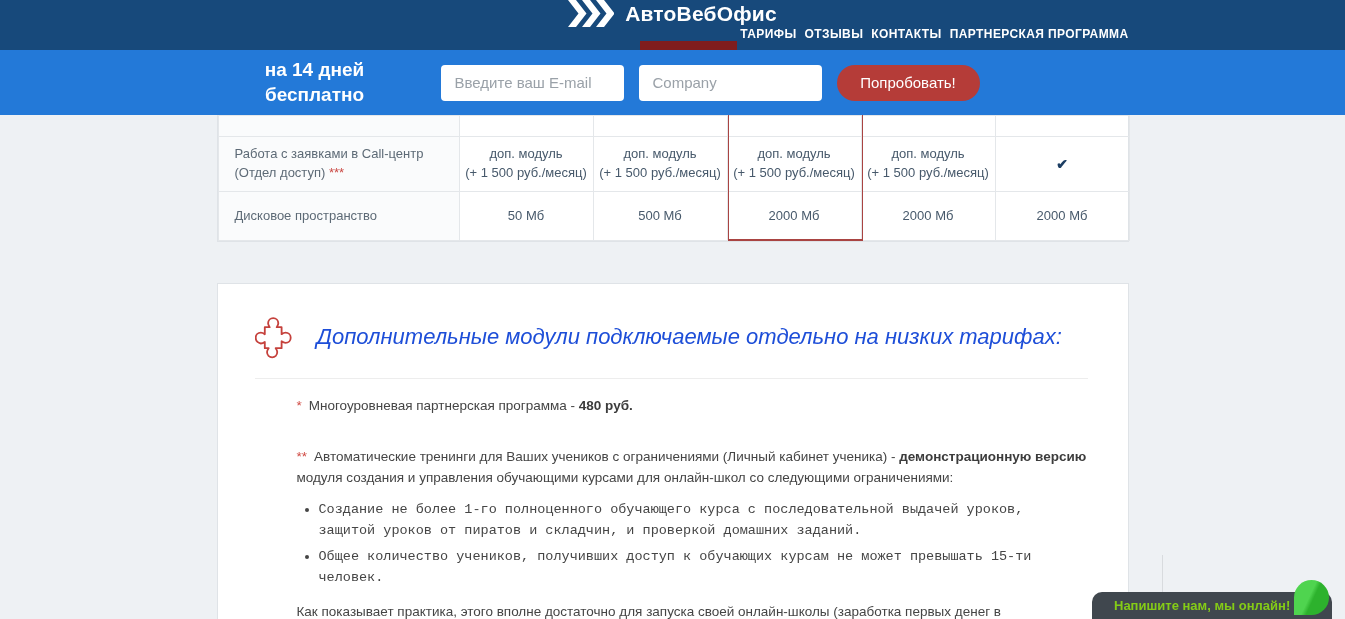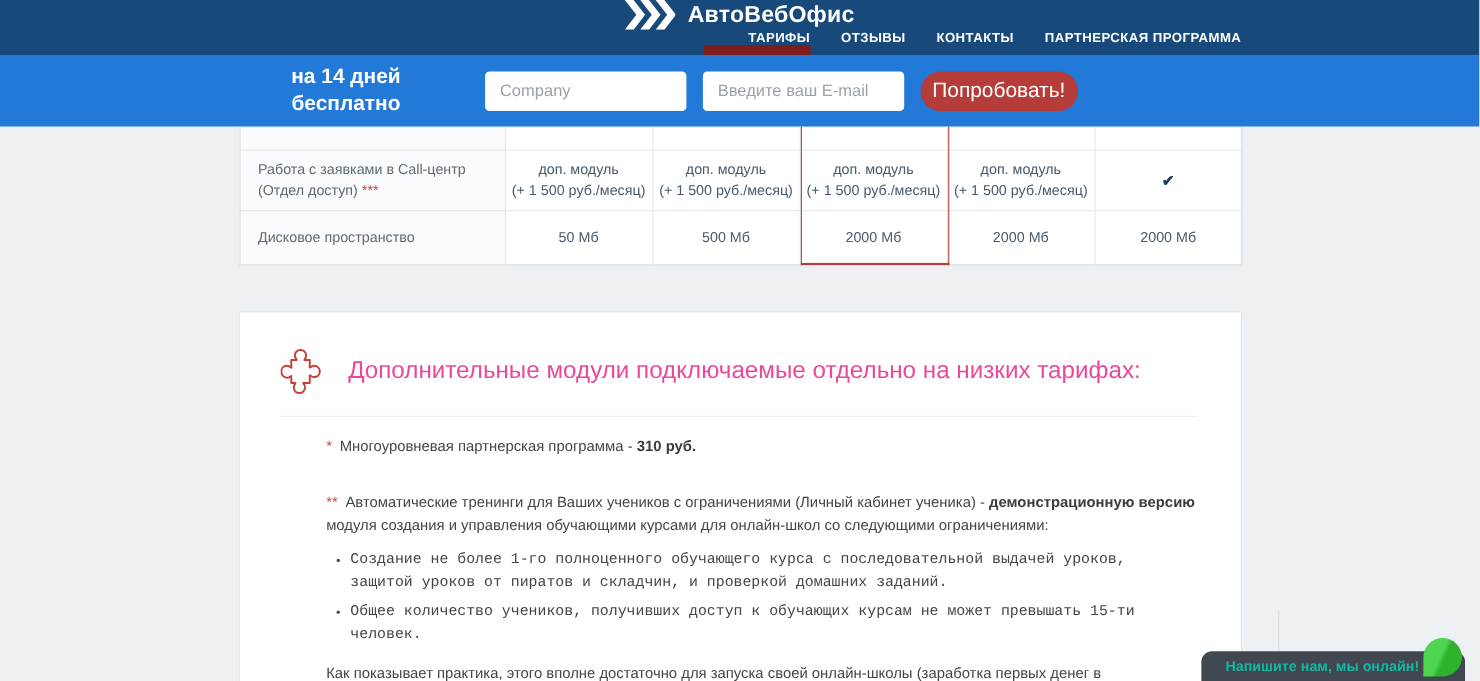--- a/index.html
+++ b/index.html
@@ -7,69 +7,69 @@
   body {
     width:1345px; height:619px; overflow:hidden;
     background:#eef1f4;
     font-family:"Liberation Sans", sans-serif;
   }
   
   .header { height:50px; background:#17497b; }
   .header-inner { width:912px; margin:0 auto; height:100%; display:flex; align-items:center;flex-direction:column; }
   .logo { display:flex; align-items:center; gap:11px; cursor:pointer; }
   .logo-text { color:#ffffff; font-size:21px; font-weight:bold; letter-spacing:.2px; }
-  .nav { display:flex; gap:28px; margin-left:auto; align-items:flex-start; }
+  .nav { display:flex; gap:8px; margin-left:auto; align-items:flex-start; }
   .nav-link { color:#ffffff; font-size:12px; font-weight:bold; letter-spacing:.4px; text-decoration:none; cursor:pointer; white-space:nowrap; }
   .auth { display:flex; gap:10px; margin-left:32px; }
   .auth-btn { background:#7f1d1d; color:#ffffff; font-size:12px; font-weight:bold; letter-spacing:.4px;
     height:36px; display:flex; align-items:center; gap:9px; padding:0 19px; border:none; cursor:pointer; }
   .auth-btn svg { flex:0 0 auto; }
   
   .banner { height:65px; background:#2379d8; position:relative; z-index:3; }
   .banner-inner { width:912px; margin:0 auto; height:100%; display:flex; align-items:center; }
   .promo { width:196px; margin-right:28px; text-align:center; color:#fff; font-size:19px; line-height:1.3; }
   .promo-b { font-weight:bold; }
   .field { width:183px; height:36px; border:none; border-radius:4px; padding:0 14px; font-size:15px;
     color:#444; margin-right:15px; font-family:"Liberation Sans", sans-serif; outline:none; }
   .field::placeholder { color:#9aa1a8; }
   .try-btn { width:143px; height:36px; border:none; border-radius:18px; background:#b53c38; color:#fff;
-    font-size:19px; cursor:pointer; font-family:"Liberation Sans", sans-serif; }
+    font-size:15px; cursor:pointer; font-family:"Liberation Sans", sans-serif; }
   
   .table-wrap { width:912px; margin:0 auto; background:#fff; position:relative;
     border:1px solid #dfe3e7; border-top:none; }
   table { width:100%; border-collapse:collapse; table-layout:fixed; }
   td { border:1px solid #e4e7ea; font-size:13px; vertical-align:middle; }
   tr.partial td { height:21px; }
   tr.r1 td { height:55px; }
   tr.r2 td { height:49px; }
   td.lbl { width:241px; background:#fafbfc; color:#5d6a76; padding:8px 16px; line-height:1.45; }
   td.val { width:134px; text-align:center; color:#47596b; line-height:1.45; }
   .stars { color:#cb4a45; }
   .check { color:#1c3e63; font-size:14px; font-weight:bold; }
   .hl-col { position:absolute; left:510px; top:0; width:135px; height:100%;
     border-left:1px solid #a94442; border-right:1px solid #a94442; border-bottom:2px solid #a94442;
     pointer-events:none; }
   
   .card { width:912px; margin:41px auto 0; background:#fff; border:1px solid #dfe3e7;
     padding:30px 40px 30px 19px; min-height:345px; }
   .card-head { display:flex; align-items:center; gap:20px; padding-bottom:18px; border-bottom:1px solid #ededed; margin-left:18px; }
-  .card-title { font-size:22px; color:#ec4899; font-weight:normal; margin:0; }
+  .card-title { font-size:22px; color:#1d4ed8; font-weight:normal; margin:0;font-style:italic; }
   .card-body { margin-left:60px; }
   .note { margin-top:17px; font-size:13.5px; color:#454545; line-height:1.55; }
   .marker { color:#d04a43; margin-right:7px; }
   .bold { font-weight:bold; color:#3c3c3c; }
   .note2 { margin-top:30px; }
   ul.limits { margin:11px 0 0 22px; padding:0; color:#454545;font-family:Liberation Mono, monospace; }
   ul.limits li { font-size:13.5px; line-height:1.55; margin-top:5px; }
   .p { margin-top:14px; font-size:13.5px; color:#454545; line-height:1.55; }
   
   .chat-line { position:fixed; right:182px; bottom:26px; width:1px; height:38px; background:#d8dbde; z-index:9; }
   .chat { position:fixed; right:13px; bottom:0; width:240px; height:27px; background:#40474e;
     border-radius:10px 10px 0 0; display:flex; align-items:center; padding-left:22px; cursor:pointer; z-index:10; }
-  .chat-label { color:#14b8a6; font-size:13px; font-weight:bold; }
+  .chat-label { color:#84cc16; font-size:13px; font-weight:bold; }
   .chat-leaf { position:absolute; right:3px; top:-12px; width:35px; height:35px;
     background:linear-gradient(115deg,#4fd44f 45%,#2db22d 55%);
     border-radius:50% 50% 50% 0; }
 </style>
 </head>
 <body>
 
 <div class="header">
   <div class="header-inner">
     <div class="logo">
@@ -102,22 +102,22 @@
       </button>
     </div>
   </div>
 </div>
 
 <div class="banner">
   <div class="banner-inner">
     <div class="promo">
       <div class="promo-b">на 14 дней бесплатно</div>
     </div>
+    <input class="field" type="text" placeholder="Введите ваш E-mail" style="">
     <input class="field" type="text" placeholder="Company" style="">
-    <input class="field" type="text" placeholder="Введите ваш E-mail" style="">
     <button class="try-btn">Попробовать!</button>
   </div>
 </div>
 
 <div class="table-wrap">
   <table>
     <tbody>
       <tr class="partial">
         <td class="lbl"></td>
         <td class="val"></td>
@@ -168,21 +168,21 @@
   <div class="card-head">
     <span style="display:flex; flex:0 0 auto;">
       <svg width="42" height="46" viewBox="0 0 60 64" fill="none" stroke="#c5413c" stroke-width="2.6" stroke-linejoin="round">
         <path d="M14 18 h7 c-1.5-2-2.3-3.8-2.3-5.6 C18.7 8 22 5 26 5 s7.3 3 7.3 7.4 c0 1.8-.8 3.6-2.3 5.6 h7 v10 c2-1.5 3.8-2.3 5.6-2.3 4.4 0 7.4 3.3 7.4 7.3 s-3 7.3-7.4 7.3 c-1.8 0-3.6-.8-5.6-2.3 v10 h-8.5 c1.5 2 2.3 3.8 2.3 5.6 0 4.4-3.3 7.4-7.3 7.4 s-7.3-3-7.3-7.4 c0-1.8 .8-3.6 2.3-5.6 H14 v-9 c-2 1.5-3.8 2.3-5.6 2.3 C4 40.3 1 37 1 33 s3-7.3 7.4-7.3 c1.8 0 3.6 .8 5.6 2.3 Z"></path>
       </svg>
     </span>
     <h2 class="card-title">Дополнительные модули подключаемые отдельно на низких тарифах:</h2>
   </div>
   <div class="card-body">
     <div class="note">
-      <span class="marker">*</span><span>Многоуровневая партнерская программа - </span><span class="bold">310 руб.</span>
+      <span class="marker">*</span><span>Многоуровневая партнерская программа - </span><span class="bold">480 руб.</span>
     </div>
     <div class="note note2">
       <span class="marker">**</span><span>Автоматические тренинги для Ваших учеников с ограничениями (Личный кабинет ученика) - </span><span class="bold">демонстрационную версию</span><span> модуля создания и управления обучающими курсами для онлайн-школ со следующими ограничениями:</span>
     </div>
     <ul class="limits">
       <li>Создание не более 1-го полноценного обучающего курса с последовательной выдачей уроков, защитой уроков от пиратов и складчин, и проверкой домашних заданий.</li>
       <li>Общее количество учеников, получивших доступ к обучающих курсам не может превышать 15-ти человек.</li>
     </ul>
     <div class="p">Как показывает практика, этого вполне достаточно для запуска своей онлайн-школы (заработка первых денег в образовательном бизнесе) и выстраивание первичной модели продаж.</div>
 

